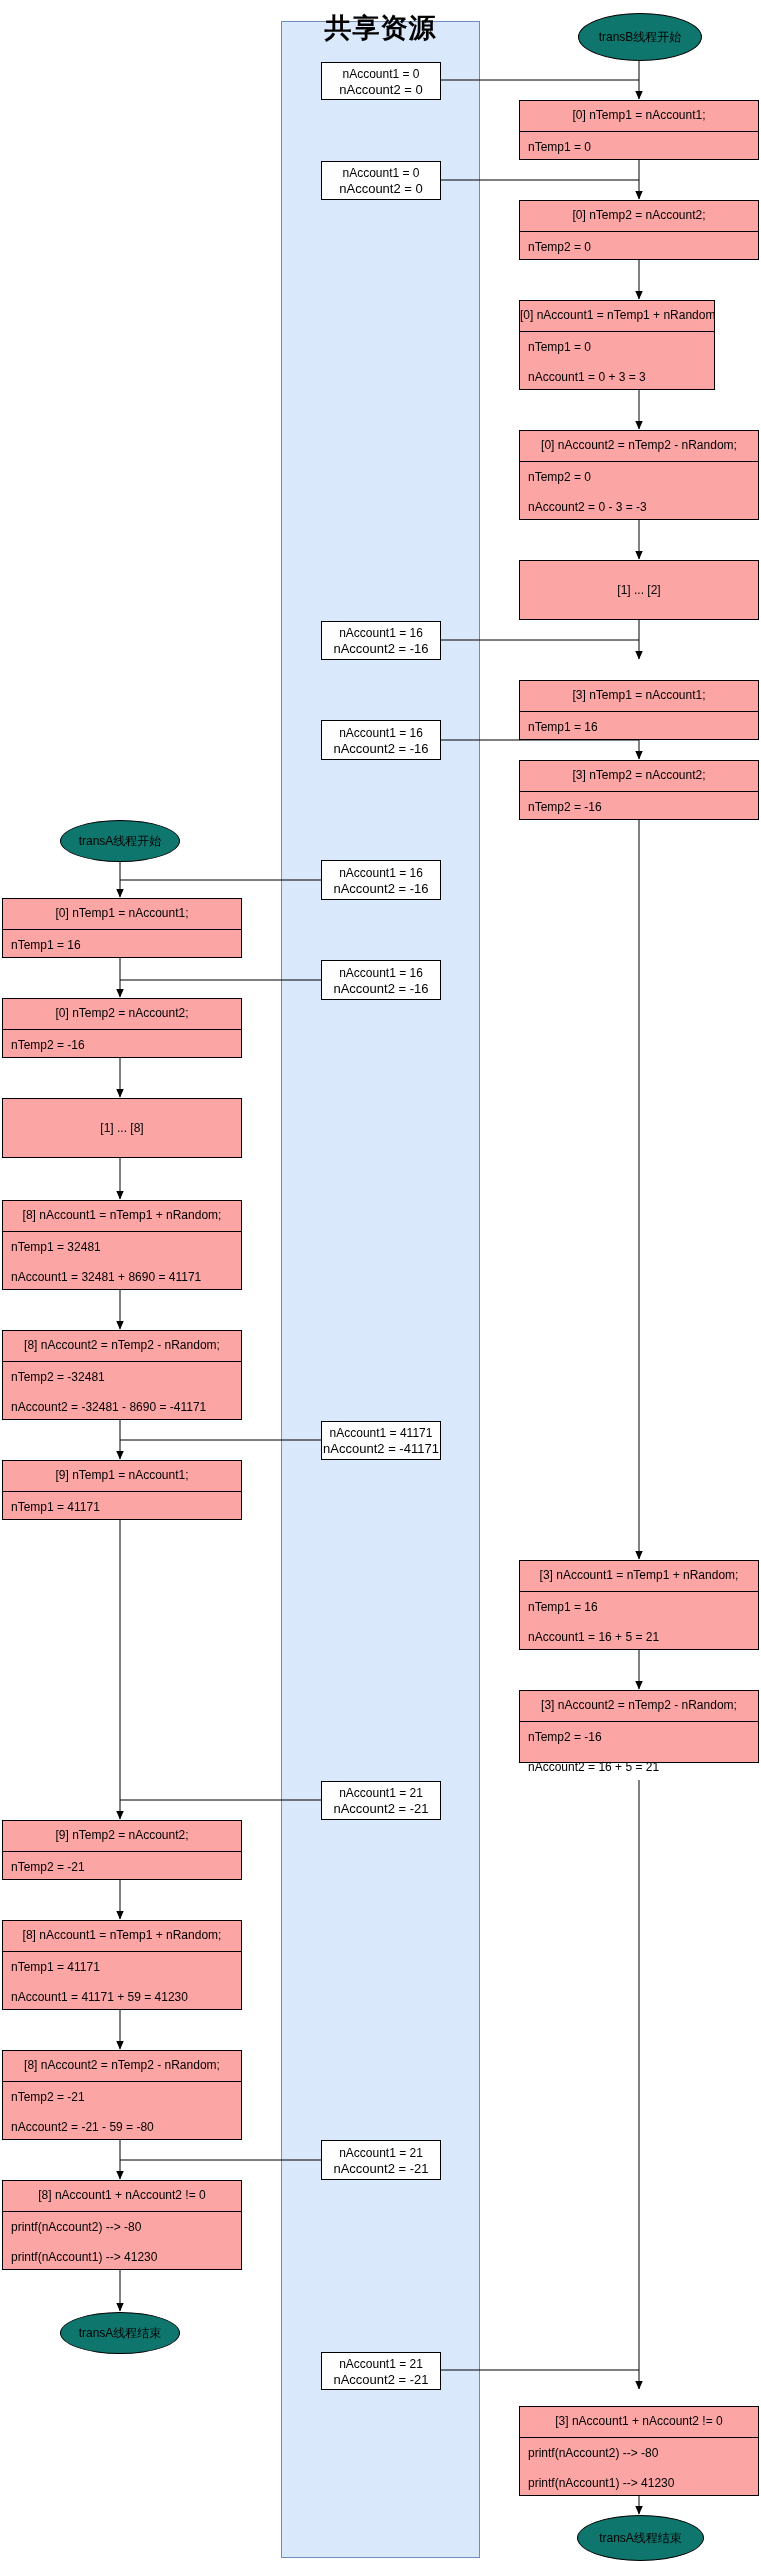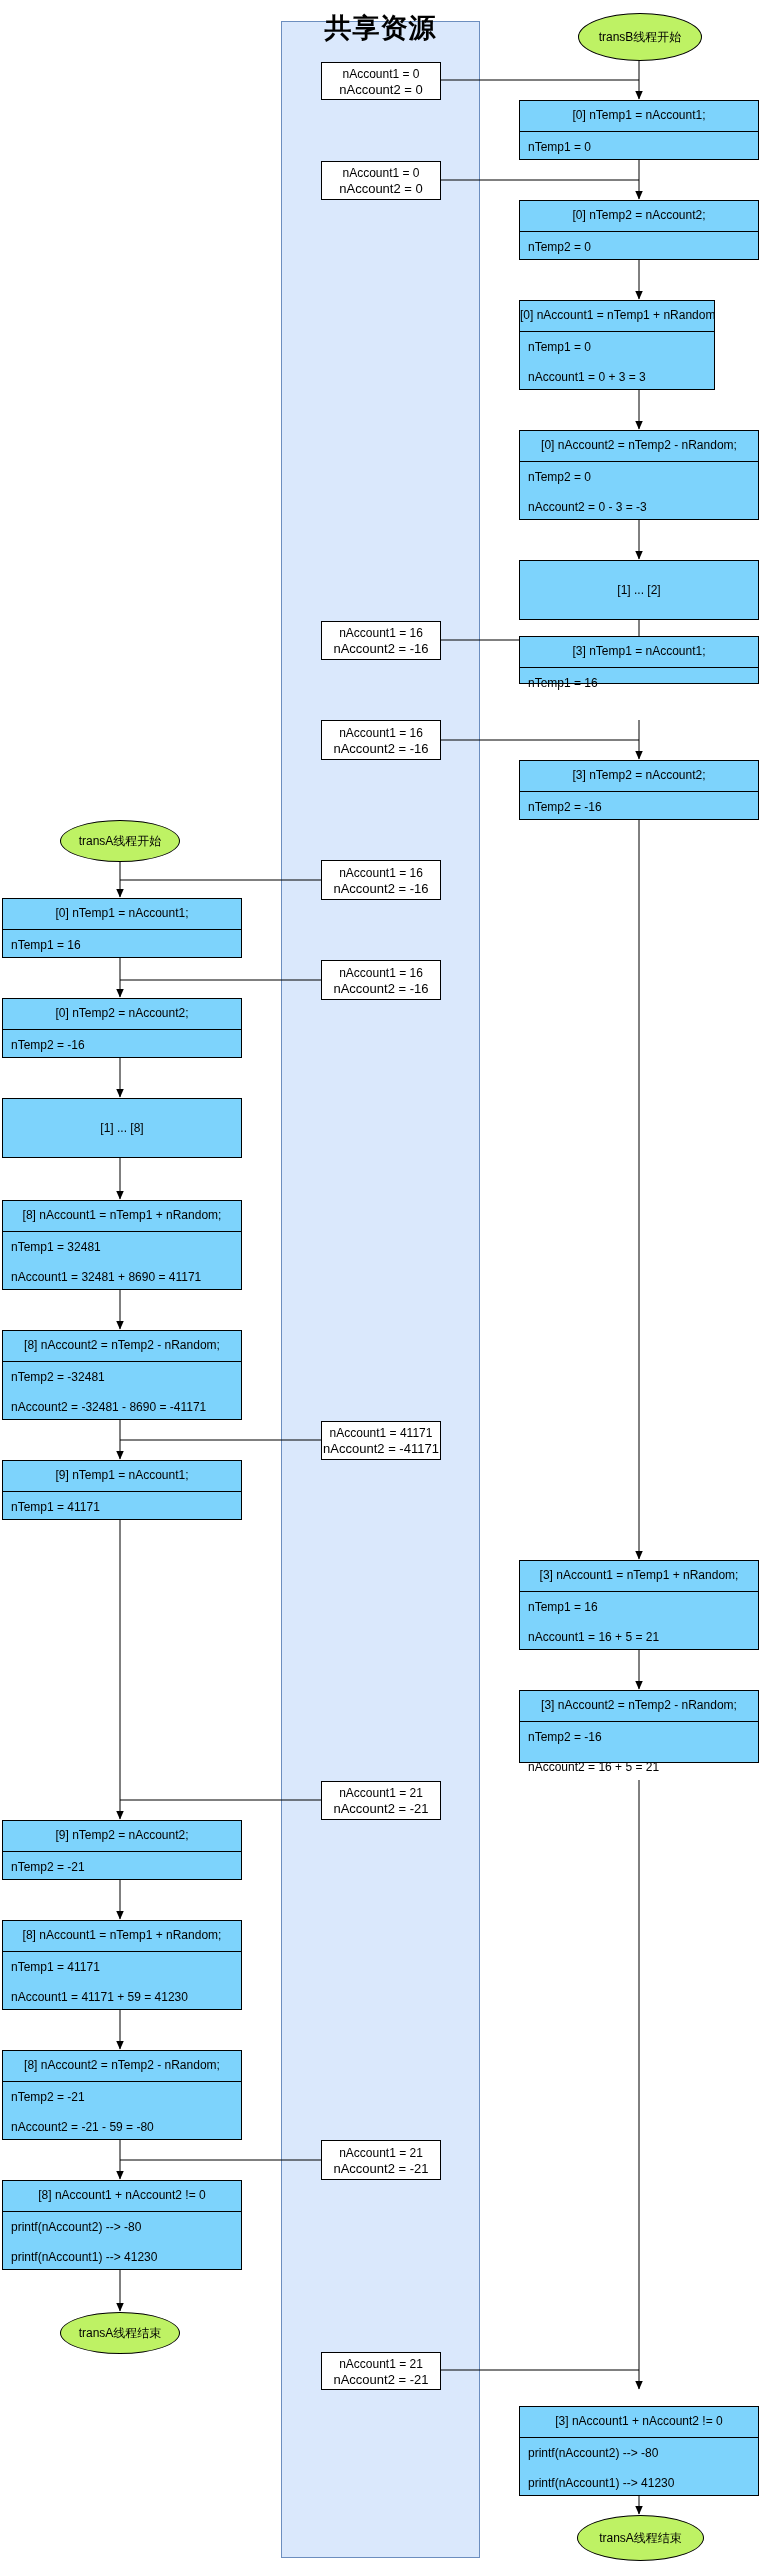--- a/index.html
+++ b/index.html
@@ -12,26 +12,26 @@
   .shared-region {
     position:absolute; left:281px; top:21px; width:199px; height:2537px;
     background:#dae8fc; border:1px solid #6c8ebf; box-sizing:border-box; z-index:1;
   }
   .shared-title {
     position:absolute; left:281px; top:10px; width:199px; text-align:center;
     font-size:27px; font-weight:bold; z-index:4; letter-spacing:1px;
   }
   #connectors { position:absolute; left:0; top:0; z-index:2; }
   .ellipse {
-    position:absolute; background:#bef264; border:1px solid #000; border-radius:50%;
+    position:absolute; background:#0f766e; border:1px solid #000; border-radius:50%;
     display:flex; align-items:center; justify-content:center;
     font-size:12px; box-sizing:border-box; z-index:3; white-space:nowrap;
   }
   .pbox {
-    position:absolute; background:#7dd3fc; border:1px solid #000;
+    position:absolute; background:#fca5a5; border:1px solid #000;
     box-sizing:border-box; font-size:12px; z-index:3;
   }
   .pbox .ptitle {
     height:30px; line-height:29px; text-align:center;
     border-bottom:1px solid #000; overflow:hidden; white-space:nowrap;
   }
   .pbox.plain .ptitle { border-bottom:none; height:100%; display:flex; align-items:center; justify-content:center; }
   .pbox .pline { height:30px; line-height:30px; padding:0 8px; white-space:nowrap; overflow:hidden; }
   .sbox {
     position:absolute; background:#fff; border:1px solid #000;
@@ -104,21 +104,21 @@
       <div class="pline">nAccount1 = 0 + 3 = 3</div>
     </div>
     <div class="pbox" style="left: 519px; top: 430px; width: 240px; height: 90px;">
       <div class="ptitle">[0] nAccount2 = nTemp2 - nRandom;</div>
       <div class="pline">nTemp2 = 0</div>
       <div class="pline">nAccount2 = 0 - 3 = -3</div>
     </div>
     <div class="pbox plain" style="left: 519px; top: 560px; width: 240px; height: 60px;">
       <div class="ptitle">[1]  ... [2]</div>
     </div>
-    <div class="pbox" style="left: 519px; top: 636px; width: 240px; height: 48px;">
+    <div class="pbox" style="left: 519px; top: 680px; width: 240px; height: 60px;">
       <div class="ptitle">[3] nTemp1 = nAccount1;</div>
       <div class="pline">nTemp1 = 16</div>
     </div>
     <div class="pbox" style="left: 519px; top: 760px; width: 240px; height: 60px;">
       <div class="ptitle">[3] nTemp2 = nAccount2;</div>
       <div class="pline">nTemp2 = -16</div>
     </div>
     <div class="pbox" style="left: 519px; top: 1560px; width: 240px; height: 90px;">
       <div class="ptitle">[3] nAccount1 = nTemp1 + nRandom;</div>
       <div class="pline">nTemp1 = 16</div>

